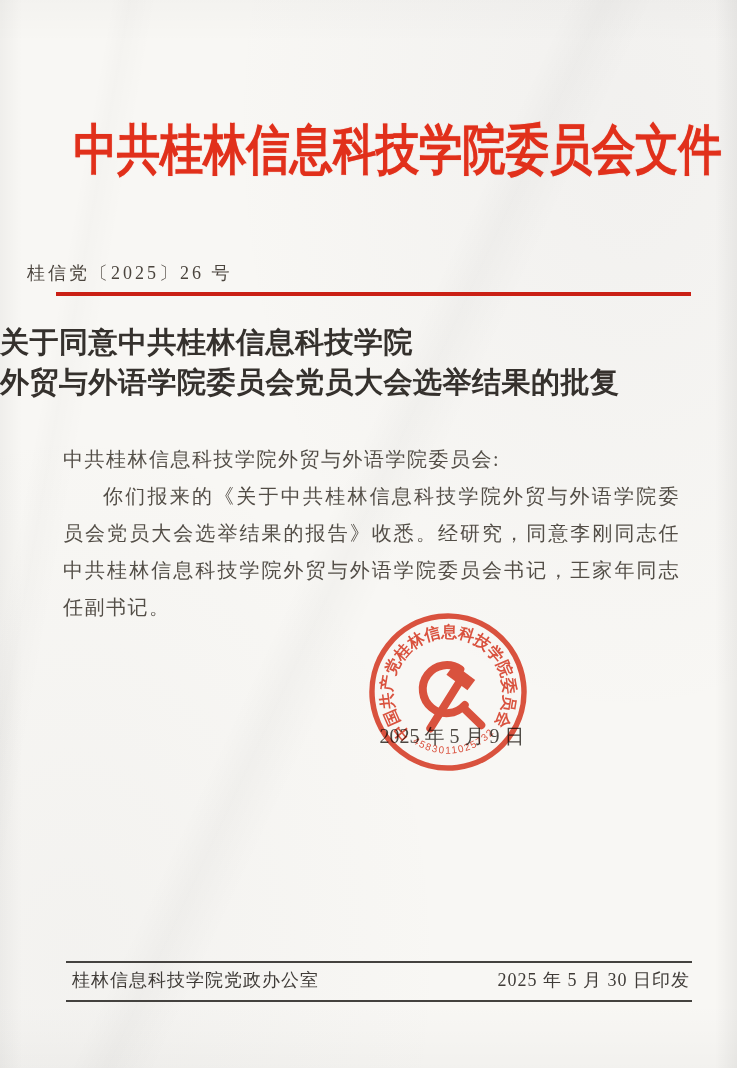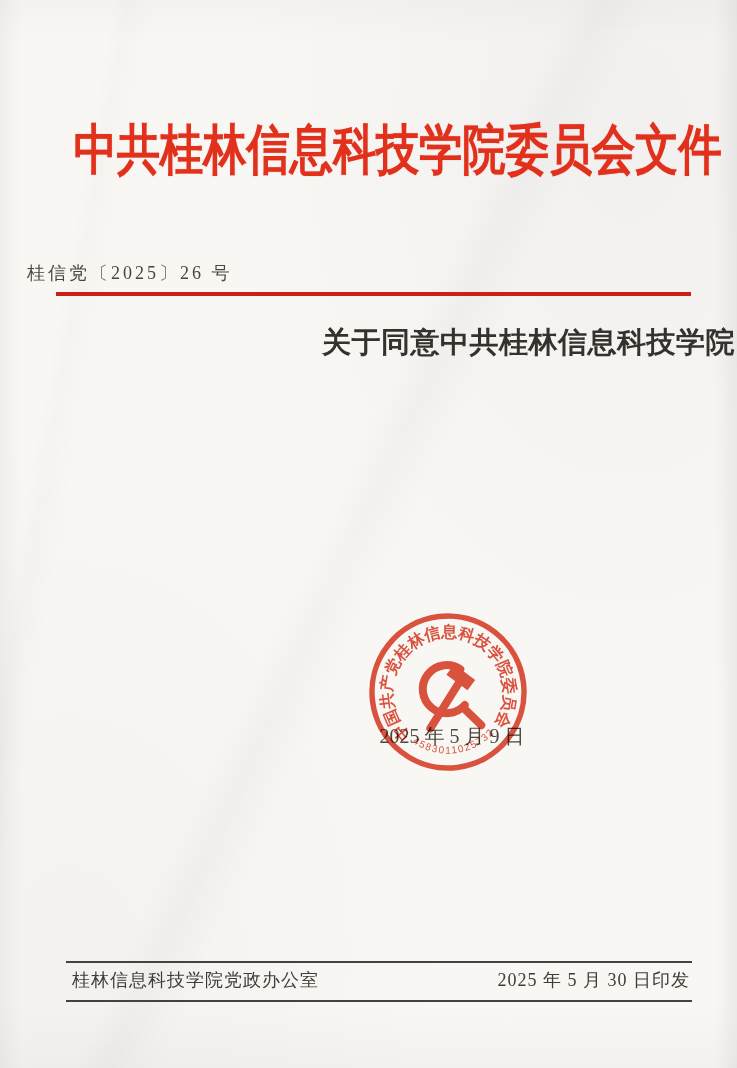--- a/index.html
+++ b/index.html
@@ -34,21 +34,21 @@
   .doc-number{
     position:absolute;top:261px;left:0;width:737px;
     font-size:18px;color:#4b453e;letter-spacing:3px;padding-left:27px;
   }
   .red-divider{
     position:absolute;top:292px;left:56px;width:635px;height:3.5px;
     background:#ca2015;
   }
   .doc-title{
     position:absolute;top:322px;left:0;width:735px;
-    text-align:right;font-weight:bold;font-size:29px;line-height:40px;
+    text-align:left;font-weight:bold;font-size:29px;line-height:40px;
     color:#35312d;letter-spacing:0.5px;
   }
   .body-block{
     position:absolute;top:441px;left:63px;width:617px;
     font-size:20px;line-height:37px;letter-spacing:1.5px;
     color:#534e47;text-align:justify;
   }
   .body-block p{margin:0;text-indent:2em;}
   .salutation{margin:0;}
   .signature-org{
@@ -83,22 +83,27 @@
   <div class="crease"></div>
 
   <div class="header-title">中共桂林信息科技学院委员会文件</div>
 
   <div class="doc-number">桂信党〔2025〕26 号</div>
 
   <div class="red-divider"></div>
 
   <div class="doc-title">
     <div>关于同意中共桂林信息科技学院</div>
+    <div>外贸与外语学院委员会党员大会选举结果的批复</div>
   </div>
 
+  <div class="body-block">
+    <div class="salutation">中共桂林信息科技学院外贸与外语学院委员会:</div>
+    <p>你们报来的《关于中共桂林信息科技学院外贸与外语学院委员会党员大会选举结果的报告》收悉。经研究，同意李刚同志任中共桂林信息科技学院外贸与外语学院委员会书记，王家年同志任副书记。</p>
+  </div>
 
   <div class="signature-date">2025 年 5 月 9 日</div>
 
   <div class="seal">
     <svg viewBox="-86 -86 172 172" width="172" height="172">
       <defs>
         <path id="ringPath" d="M -46,33 A 56,56 0 1 1 46,33" fill="none"></path>
         <path id="numPath" d="M -40,47 A 62,62 0 0 0 40,47" fill="none"></path>
       </defs>
       <g transform="rotate(-7)">

